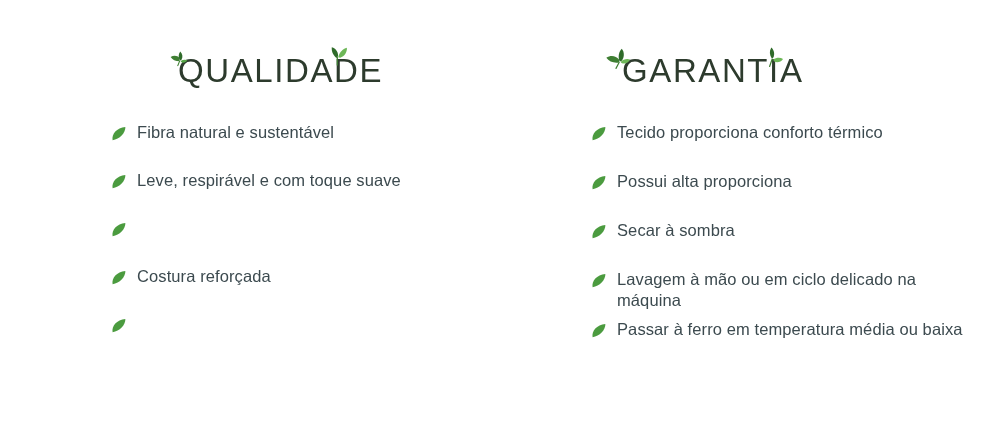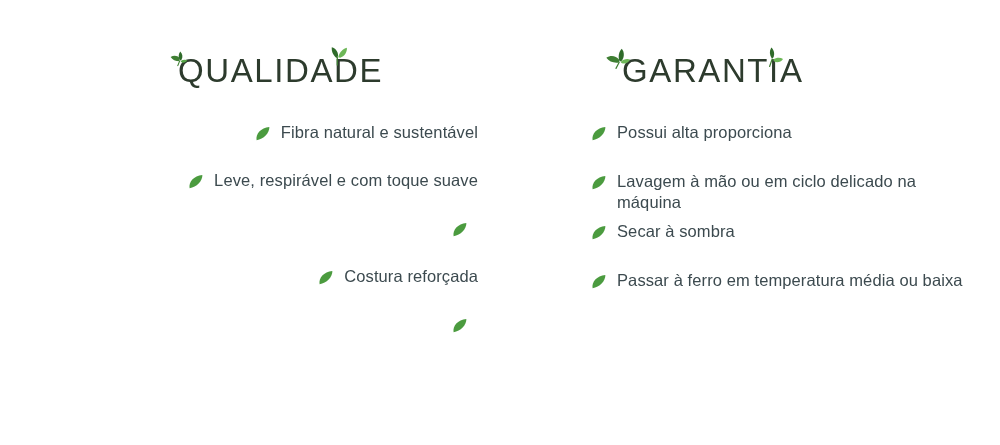--- a/index.html
+++ b/index.html
@@ -80,21 +80,21 @@
   .column--garantia .feature-list { left: 28px; width: 390px; }
 
   .feature-item {
     position: relative;
     display: flex;
     align-items: flex-start;
     padding-left: 0;
     min-height: 22px;
   }
   
-  .column--qualidade .feature-item { margin-bottom: 25px; justify-content: flex-end; }
+  .column--qualidade .feature-item { margin-bottom: 25px; }
   .column--garantia  .feature-item { margin-bottom: 26px; }
   .column--garantia  .feature-item.is-wrapped { margin-bottom: 8px; }
   .feature-item:last-child { margin-bottom: 0; }
 
   .bullet-leaf {
     flex: 0 0 auto;
     width: 20px;
     height: 22px;
     margin-right: 9px;
     margin-top: 1px;
@@ -205,37 +205,45 @@
       </span>
     </div>
 
     <ul class="feature-list">
       <li class="feature-item">
         <span class="bullet-leaf">
           <svg width="20" height="22" viewBox="0 0 20 22">
             <path d="M17.4 4.0 C17.4 10.3 11.6 16.0 4.6 17.2 C3.4 11.0 8.7 4.9 17.4 4.0 Z" fill="#4b9b3f"></path>
           </svg>
         </span>
+        <span class="feature-text">Tecido proporciona conforto térmico</span>
+      </li>
+      <li class="feature-item">
+        <span class="bullet-leaf">
+          <svg width="20" height="22" viewBox="0 0 20 22">
+            <path d="M17.4 4.0 C17.4 10.3 11.6 16.0 4.6 17.2 C3.4 11.0 8.7 4.9 17.4 4.0 Z" fill="#4b9b3f"></path>
+          </svg>
+        </span>
         <span class="feature-text">Possui alta proporciona</span>
       </li>
+      <li class="feature-item">
+        <span class="bullet-leaf">
+          <svg width="20" height="22" viewBox="0 0 20 22">
+            <path d="M17.4 4.0 C17.4 10.3 11.6 16.0 4.6 17.2 C3.4 11.0 8.7 4.9 17.4 4.0 Z" fill="#4b9b3f"></path>
+          </svg>
+        </span>
+        <span class="feature-text">Secar à sombra</span>
+      </li>
       <li class="feature-item is-wrapped">
         <span class="bullet-leaf">
           <svg width="20" height="22" viewBox="0 0 20 22">
             <path d="M17.4 4.0 C17.4 10.3 11.6 16.0 4.6 17.2 C3.4 11.0 8.7 4.9 17.4 4.0 Z" fill="#4b9b3f"></path>
           </svg>
         </span>
         <span class="feature-text">Lavagem à mão ou em ciclo delicado na máquina</span>
-      </li>
-      <li class="feature-item">
-        <span class="bullet-leaf">
-          <svg width="20" height="22" viewBox="0 0 20 22">
-            <path d="M17.4 4.0 C17.4 10.3 11.6 16.0 4.6 17.2 C3.4 11.0 8.7 4.9 17.4 4.0 Z" fill="#4b9b3f"></path>
-          </svg>
-        </span>
-        <span class="feature-text">Secar à sombra</span>
       </li>
       <li class="feature-item is-wrapped">
         <span class="bullet-leaf">
           <svg width="20" height="22" viewBox="0 0 20 22">
             <path d="M17.4 4.0 C17.4 10.3 11.6 16.0 4.6 17.2 C3.4 11.0 8.7 4.9 17.4 4.0 Z" fill="#4b9b3f"></path>
           </svg>
         </span>
         <span class="feature-text">Passar à ferro em temperatura média ou baixa</span>
       </li>
     </ul>

